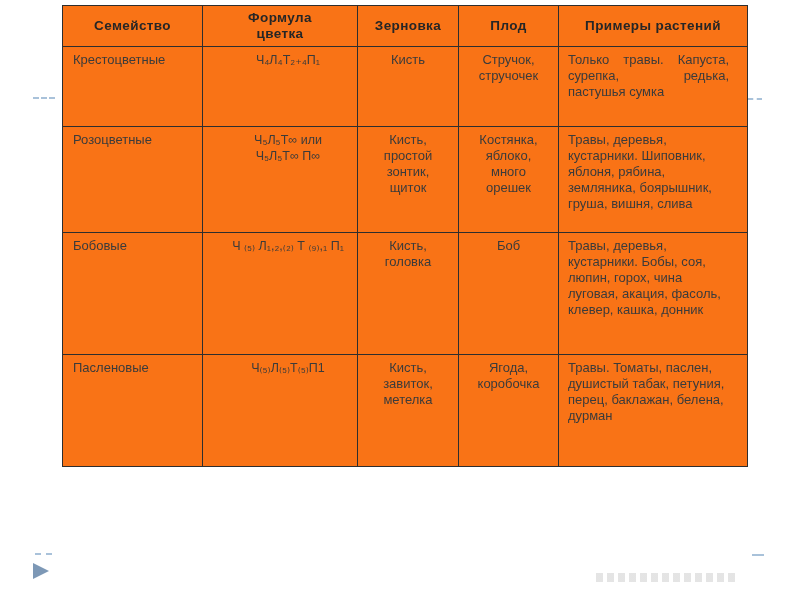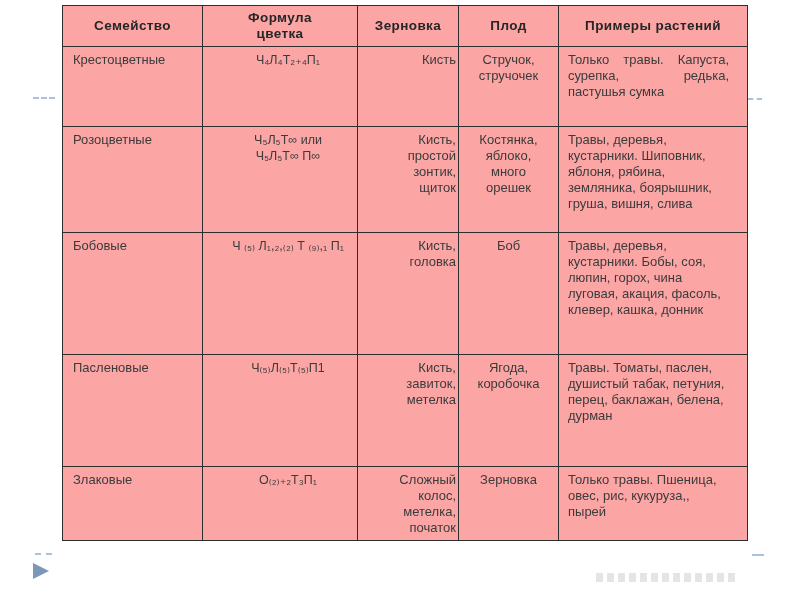--- a/index.html
+++ b/index.html
@@ -8,38 +8,38 @@
     background:#ffffff;
     font-family:"Liberation Sans","DejaVu Sans",sans-serif;
     color:#3b3b3b;
   }
   .slide{position:absolute;inset:0;}
 
   table.plants-table{
     position:absolute;left:62px;top:5px;
     border-collapse:collapse;table-layout:fixed;
     width:685px;
-    background:#fca5a5;
+    background:#f97316;
   }
   .plants-table th,.plants-table td{
     border:1px solid #2e2e2e;
     vertical-align:top;
     font-size:13px;line-height:16px;
     padding:5px 6px 4px 8px;
     overflow:hidden;
   }
   .plants-table th{
     vertical-align:middle;text-align:center;
     font-weight:bold;font-size:13.5px;color:#262626;
     letter-spacing:.4px;padding:4px 2px;
   }
   .pre{white-space:pre-line;}
   td.family{text-align:left;padding-left:10px;margin-left:40px;}
   td.formula{text-align:center;font-size:12.5px;padding-left:18px;padding-right:2px;}
-  td.infl{text-align:right;padding-left:2px;padding-right:2px;}
+  td.infl{text-align:center;padding-left:2px;padding-right:2px;}
   td.fruit{text-align:center;padding-left:2px;padding-right:2px;}
   td.examples{text-align:left;padding-left:9px;padding-right:18px;}
   td.examples.justify{text-align:justify;}
 
   tr.hrow{height:37px;}
   tr.rowA{height:80px;}
   tr.rowB{height:106px;}
   tr.rowC{height:122px;}
   tr.rowD{height:112px;}
   tr.rowE{height:60px;}
@@ -125,30 +125,20 @@
       <tr class="rowD">
         <td class="family">Пасленовые</td>
         <td class="formula pre">Ч₍₅₎Л₍₅₎Т₍₅₎П1</td>
         <td class="infl pre">Кисть,
 завиток,
 метелка</td>
         <td class="fruit pre">Ягода,
 коробочка</td>
         <td class="examples">Травы. Томаты, паслен, душистый табак, петуния, перец, баклажан, белена, дурман</td>
       </tr>
-      <tr class="rowF">
-        <td class="family">Злаковые</td>
-        <td class="formula pre">О₍₂₎₊₂Т₃П₁</td>
-        <td class="infl pre">Сложный
-колос,
-метелка,
-початок</td>
-        <td class="fruit pre">Зерновка</td>
-        <td class="examples">Только травы. Пшеница, овес, рис, кукуруза,, пырей</td>
-      </tr>
     </tbody>
   </table>
 
   <div class="dash dash-tl"></div>
   <div class="dash dash-tr"></div>
   <div class="dash dash-bl"></div>
   <div class="dash dash-br"></div>
 
   <div class="arrow"></div>
 

